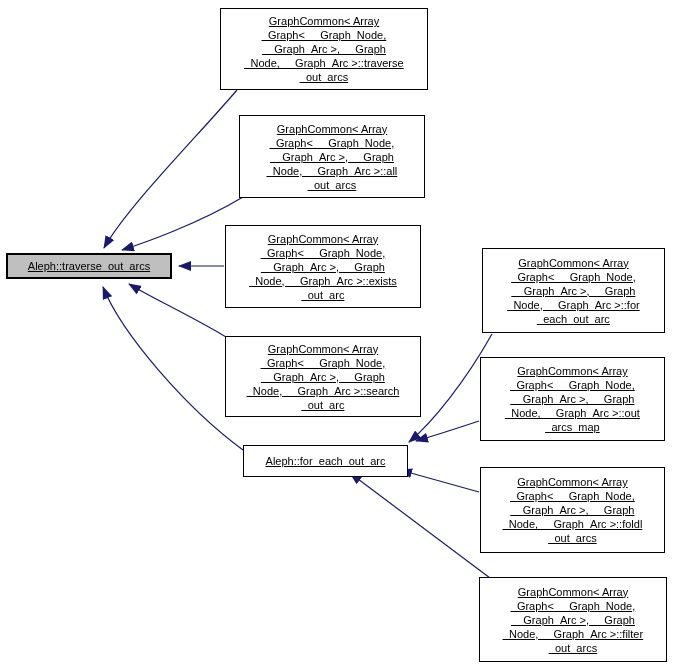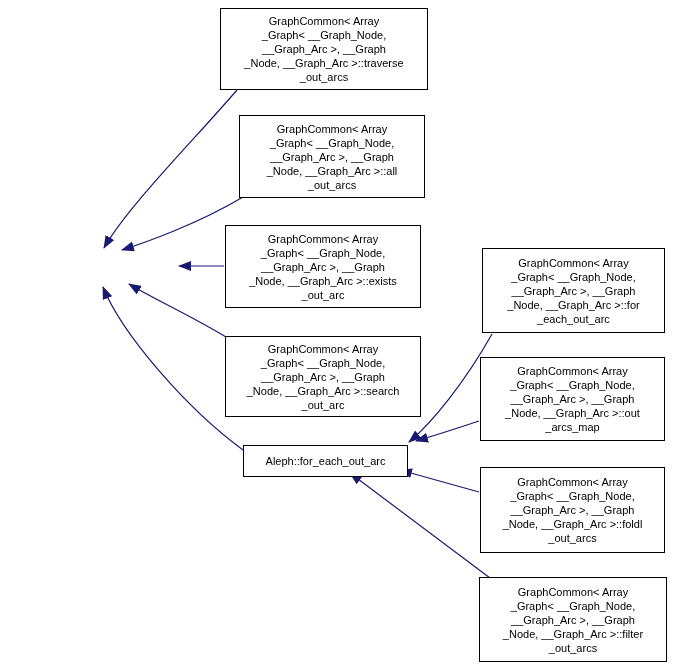--- a/index.html
+++ b/index.html
@@ -32,20 +32,21 @@
     font-size: 11px;
     line-height: 14px;
     text-align: center;
     white-space: pre-line;
     display: flex;
     align-items: center;
     justify-content: center;
     z-index: 1;
     cursor: pointer;
     padding: 5px 3px;
+    text-decoration: underline;
   }
   .node-hl {
     background: #bfbfbf;
     border-width: 2px;
   }
   .node-single {
     white-space: nowrap;
     line-height: 12px;
   }
 </style>
@@ -66,20 +67,21 @@
       <path d="M 224,266 L 179,266" marker-end="url(#arrow)"></path>
       <path d="M 226,337 C 191,316 154,299 129,284" marker-end="url(#arrow)"></path>
       <path d="M 243,450 C 186,408 122,334 103,287" marker-end="url(#arrow)"></path>
       <path d="M 492,334 C 465,382 432,423 409,442" marker-end="url(#arrow)"></path>
       <path d="M 479,421 C 455,429 433,436 416,441" marker-end="url(#arrow)"></path>
       <path d="M 479,492 L 400,470" marker-end="url(#arrow)"></path>
       <path d="M 490,578 L 350,473" marker-end="url(#arrow)"></path>
     </g>
   </svg>
 
+  <div class="node node-hl node-single" style="left:6px; top:253px; width:166px; height:26px;">Aleph::traverse_out_arcs</div>
 
   <div class="node" style="left:220px; top:8px; width:208px; height:82px;">GraphCommon&lt; Array
 _Graph&lt; __Graph_Node,
 __Graph_Arc &gt;, __Graph
 _Node, __Graph_Arc &gt;::traverse
 _out_arcs</div>
 
   <div class="node" style="left:239px; top:115px; width:186px; height:83px;">GraphCommon&lt; Array
 _Graph&lt; __Graph_Node,
 __Graph_Arc &gt;, __Graph

